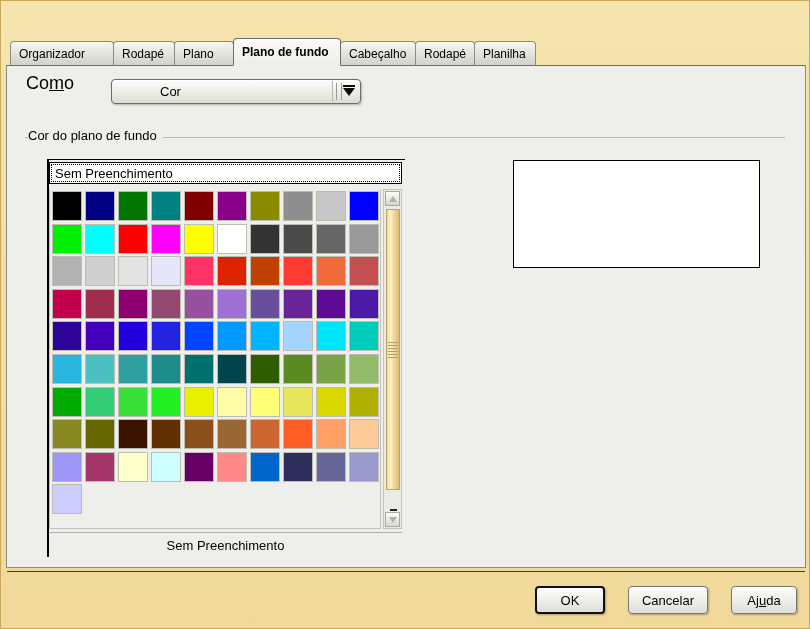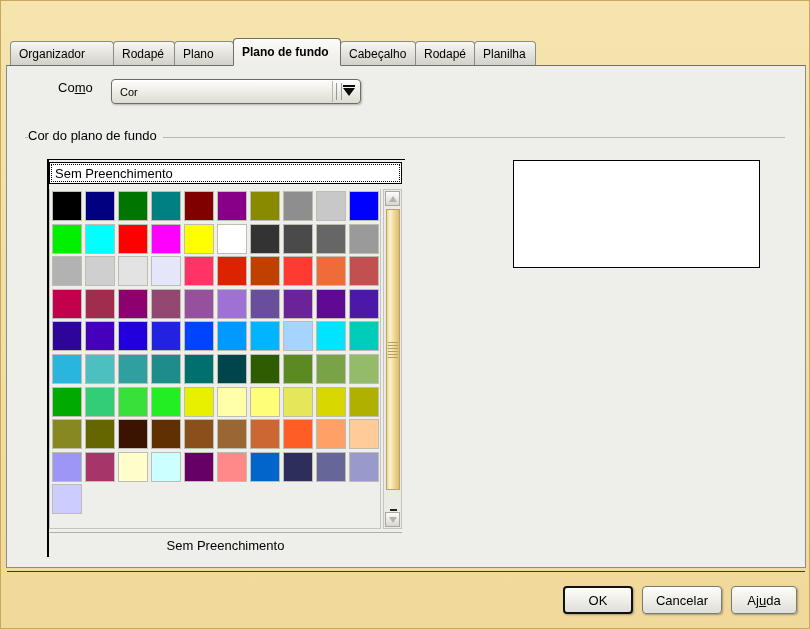--- a/index.html
+++ b/index.html
@@ -138,38 +138,38 @@
     left: 5px; top: 64px;
     width: 800px; height: 503px;
     background: #eeeeea;
     border: 1px solid #8c8c86;
     border-top-color: #6f6f69;
   }
 
   
   #como-label {
     position: absolute;
-    left: 25px; top: 79px;
-    font-size: 13px;
-    margin-left: 32px;
+    left: 25px; top: 72px;
+    font-size: 18px;
   }
   #como-combo {
     position: absolute;
     left: 110px; top: 78px;
     width: 250px; height: 25px;
     background: linear-gradient(to bottom, #fdfdfc 0%, #f0efe9 45%, #ddddd5 100%);
     border: 1px solid #6d6d66;
     border-radius: 4px;
     box-shadow: inset 0 1px 0 #ffffff, 1px 1px 2px rgba(0,0,0,.25);
     display: flex; align-items: center;
     cursor: pointer;
   }
   #como-value {
     padding-left: 8px;
-    font-size: 11px;
+    font-size: 13px;
+    margin-left: 40px;
   }
   #como-arrow {
     position: absolute;
     right: 2px; top: 1px;
     width: 26px; height: 21px;
     display: flex; align-items: center; justify-content: center;
     border-left: 1px solid #b6b6ae;
   }
   #como-arrow::before {
     content: "";
@@ -334,21 +334,21 @@
   #btnbar-rule {
     position: absolute;
     left: 6px; top: 570px;
     width: 798px; height: 1px;
     background: #3a3a34;
   }
   #buttonbar {
     position: absolute;
     right: 12px; top: 585px;
     display: flex;
-    gap: 9px;
+    gap: 23px;
   }
   .dlg-btn {
     height: 28px;
     min-width: 66px;
     padding: 0 13px;
     display: flex; align-items: center; justify-content: center;
     background: linear-gradient(to bottom, #fdfdfc 0%, #f1f0ea 45%, #dededa 100%);
     border: 1px solid #7a7a73;
     border-radius: 4px;
     box-shadow: inset 0 1px 0 #ffffff, 1px 1px 2px rgba(0,0,0,.3);

